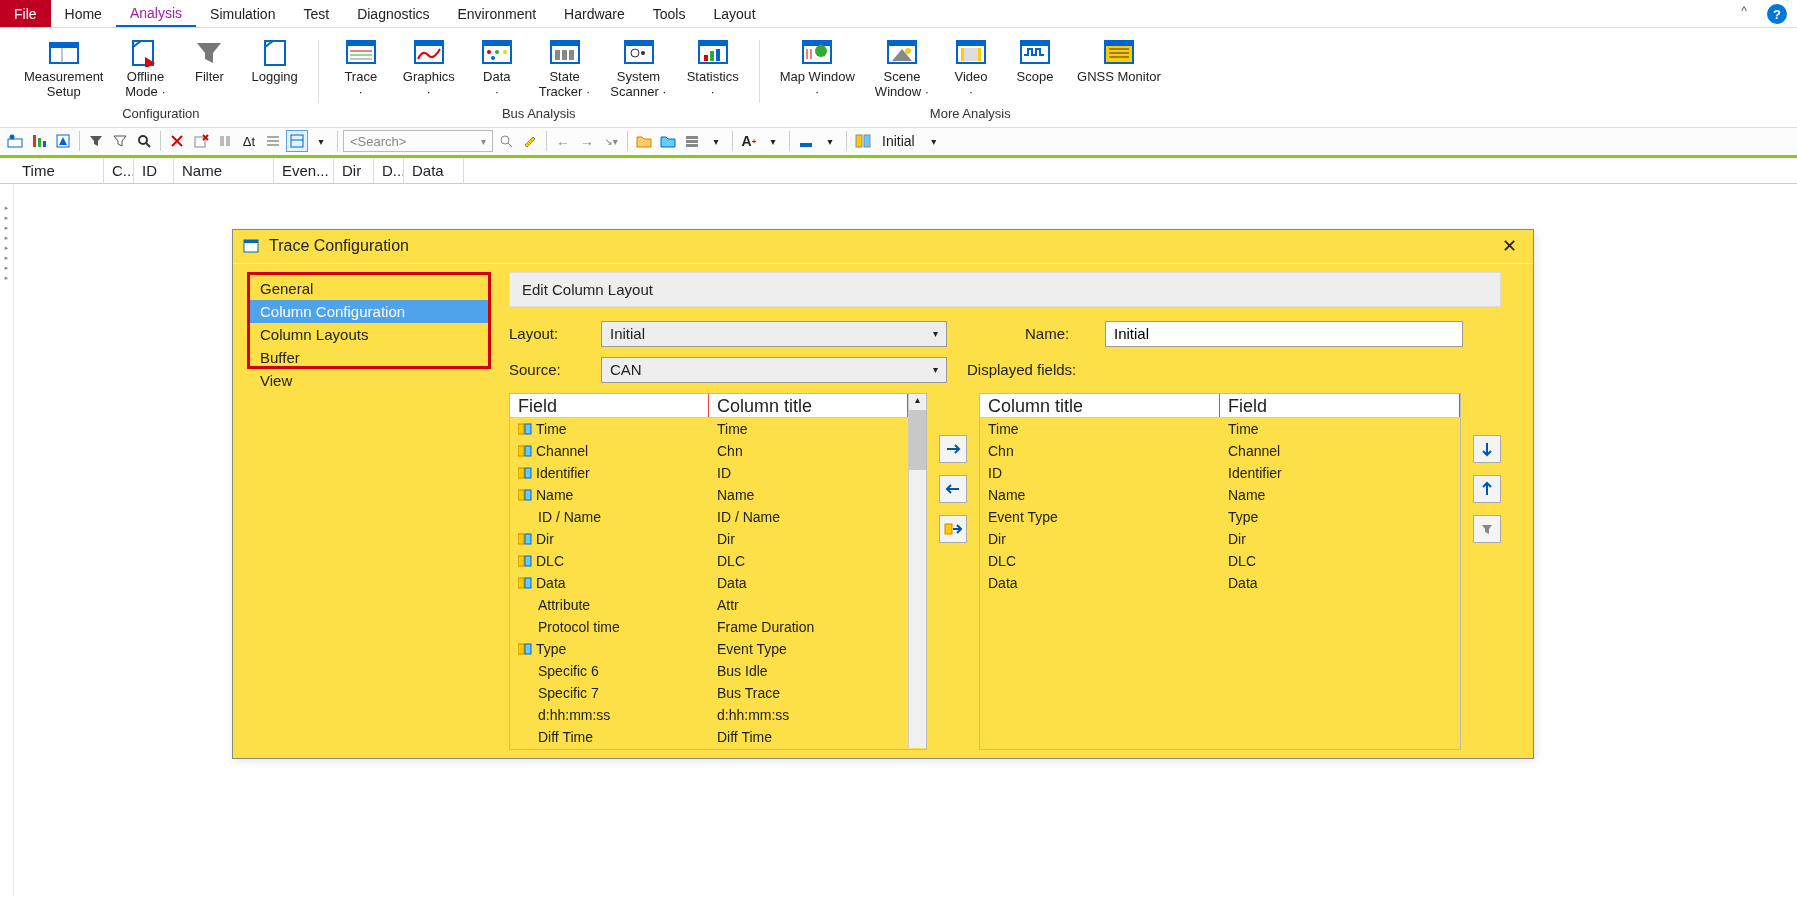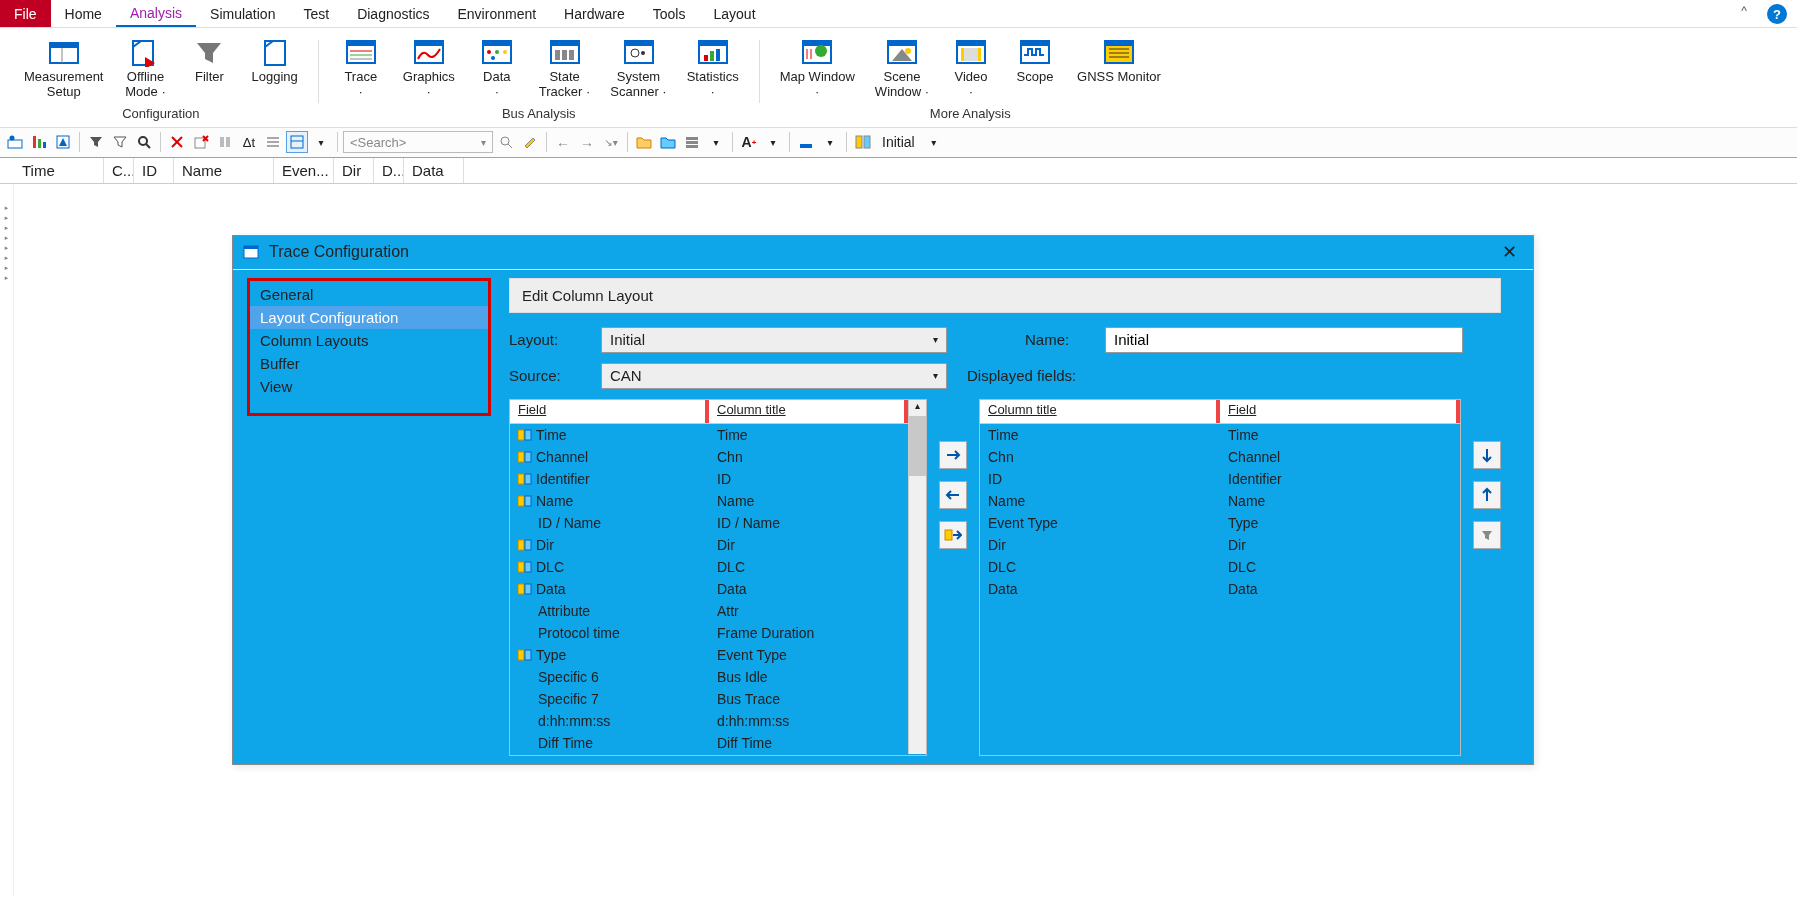--- a/index.html
+++ b/index.html
@@ -12,53 +12,53 @@
 .menubar .caret { padding: 4px 10px; font-size: 12px; color:#555; }
 .menubar .help { width:20px; height:20px; border-radius:50%; background:#0078d4; color:#fff; display:flex; align-items:center; justify-content:center; font-size:13px; margin:4px 10px; font-weight:bold;}
 .ribbon { display:flex; padding:6px 8px 0 8px; border-bottom:1px solid #ddd; }
 .ribbon-group { display:flex; flex-direction:column; align-items:center; padding:0 8px; }
 .ribbon-items { display:flex; gap:4px; }
 .ribbon-item { display:flex; flex-direction:column; align-items:center; padding:2px 8px; cursor:pointer; min-width:60px; }
 .ribbon-item .ico { width:36px; height:32px; margin-bottom:2px; display:flex; align-items:center; justify-content:center; }
 .ribbon-item .lbl { font-size:13px; text-align:center; line-height:1.15; white-space:pre; }
 .ribbon-caption { font-size:13px; color:#333; padding:4px 0 6px 0; }
 .sep { width:1px; background:#ddd; margin:6px 4px 24px 4px; }
-.toolbar { display:flex; align-items:center; height:30px; border-bottom:1px solid #84cc16; padding:0 4px; gap:2px; background:#fcfcfc;}
+.toolbar { display:flex; align-items:center; height:30px; border-bottom:3px solid #84cc16; padding:0 4px; gap:2px; background:#fcfcfc;}
 .tb-btn { width:22px; height:22px; display:flex; align-items:center; justify-content:center; cursor:pointer; border:1px solid transparent; }
 .tb-btn.active { border:1px solid #5aa0e0; background:#e6f2fb; }
 .tb-sep { width:1px; height:20px; background:#ccc; margin:0 3px; }
 .tb-search { width:150px; height:22px; border:1px solid #bbb; font-size:13px; padding:0 6px; color:#888; display:flex; align-items:center; justify-content:space-between;}
 .tb-text { font-size:14px; padding:0 6px; }
 .col-headers { display:flex; height:26px; border-bottom:1px solid #ccc; padding-left:14px; align-items:center; font-size:15px;}
 .col-headers .ch { border-right:1px solid #ddd; padding:0 8px; height:100%; display:flex; align-items:center; white-space:nowrap; overflow:hidden;}
 .main-area { position:relative; height:calc(914px - 28px - 118px - 30px - 26px); background:#fff; }
 .gutter { position:absolute; left:0; top:0; width:14px; height:100%; border-right:1px solid #eee; display:flex; flex-direction:column; align-items:center; gap:2px; padding-top:20px;}
 .gutter span { font-size:7px; color:#888; writing-mode:horizontal-tb;}
-.dialog { position:absolute; left:232px; top:51px; width:1302px; height:530px; background:#0ea5e9; border:1px solid #888; box-shadow:2px 2px 8px rgba(0,0,0,0.1); }
+.dialog { position:absolute; left:232px; top:45px; width:1302px; height:530px; background:#fde047; border:1px solid #888; box-shadow:2px 2px 8px rgba(0,0,0,0.1); }
 .dlg-title { display:flex; align-items:center; height:34px; padding:0 10px; font-size:16px; border-bottom:1px solid #eee;}
 .dlg-title .ico { width:18px; height:18px; margin-right:8px;}
 .dlg-title .x { margin-left:auto; font-size:18px; cursor:pointer; padding:0 6px;}
 .dlg-body { display:flex; height:calc(100% - 34px); padding:8px 14px;}
-.nav-list { width:244px; border:3px solid #d40000; padding:2px 0; height:138px;}
+.nav-list { width:244px; border:3px solid #d40000; padding:2px 0; height:97px;}
 .nav-list .ni { padding:3px 10px; font-size:15px; cursor:pointer;}
 .nav-list .ni.sel { background:#4ea3ea; color:#fff;}
 .cfg-panel { flex:1; padding:0 18px; display:flex; flex-direction:column; }
 .panel-head { background:#eee; border:1px solid #ddd; padding:8px 12px; font-size:15px; margin-bottom:14px;}
 .row { display:flex; align-items:center; margin-bottom:10px; gap:20px;}
 .row .lab { width:72px; font-size:15px;}
 .row .combo { width:346px; height:26px; border:1px solid #999; background:#eee; display:flex; align-items:center; padding:0 8px; font-size:15px; justify-content:space-between; cursor:pointer;}
 .row .textin { width:358px; height:26px; border:1px solid #999; padding:0 8px; font-size:15px;}
 .row .label2 { font-size:15px; }
 .row .name-lab { width:60px; font-size:15px; margin-left:58px;}
 .lists { display:flex; gap:12px; flex:1; overflow:hidden;}
 .list-box { border:1px solid #bbb; display:flex; flex-direction:column; overflow:hidden;}
 .list-box.left { width:418px;}
 .list-box.right { flex:1;}
 .list-head { display:flex; background:#fff; border-bottom:1px solid #ccc; height:24px;}
-.list-head .lh { flex:1; padding:2px 8px; font-size:13px; border-right:4px solid #ef4444;text-decoration:underline;}
+.list-head .lh { flex:1; padding:2px 8px; font-size:18px; border-right:1px solid #ef4444;}
 .list-body { flex:1; overflow-y:auto;}
 .list-row { display:flex; height:22px; align-items:center;}
 .list-row .c1 { width:50%; padding-left:8px; display:flex; align-items:center; gap:4px; font-size:14px;}
 .list-row .c2 { width:50%; padding-left:8px; font-size:14px;}
 .list-row .indent { padding-left:28px;}
 .fico { width:14px; height:12px; display:inline-block;}
 .btn-col { display:flex; flex-direction:column; gap:12px; padding-top:42px;}
 .sq-btn { width:28px; height:28px; border:1px solid #aaa; background:#f4f4f4; display:flex; align-items:center; justify-content:center; cursor:pointer; font-size:14px;}
 .scrollbar-v { width:18px; background:#f0f0f0; border-left:1px solid #ccc;}
 .scrollbar-v .thumb { width:100%; height:60px; background:#c8c8c8; margin-top:2px;}
@@ -431,21 +431,21 @@
             <rect x="1" y="3" width="14" height="12" fill="#fff" stroke="#06c"></rect>
             <rect x="1" y="3" width="14" height="3" fill="#06c"></rect>
           </svg>
         </span>
       <span>Trace Configuration</span>
       <span class="x">✕</span>
     </div>
     <div class="dlg-body">
       <div class="nav-list" id="navlist">
           <div class="ni">General</div>
-          <div class="ni sel">Layout Configuration</div>
+          <div class="ni sel">Column Configuration</div>
           <div class="ni">Column Layouts</div>
           <div class="ni">Buffer</div>
           <div class="ni">View</div>
         </div>
       <div class="cfg-panel">
         <div class="panel-head">Edit Column Layout</div>
         <div class="row">
           <span class="lab">Layout:</span>
           <div class="combo">
               <span>Initial</span>

